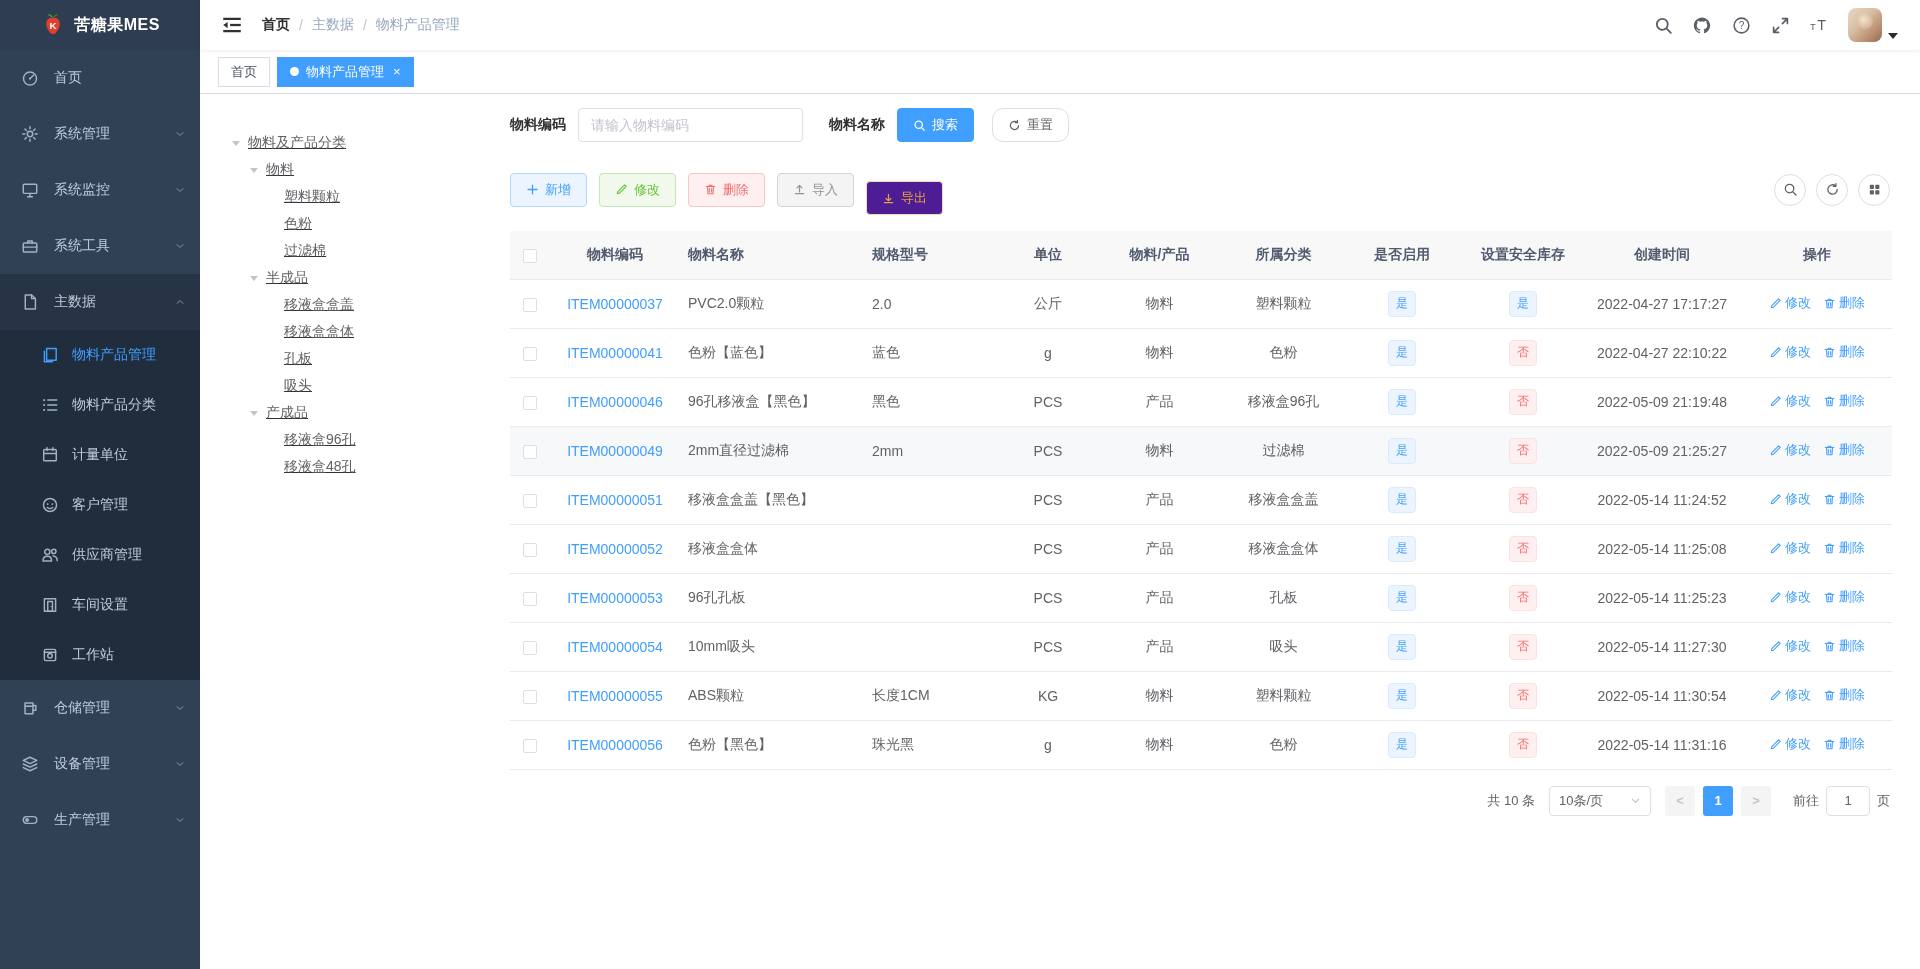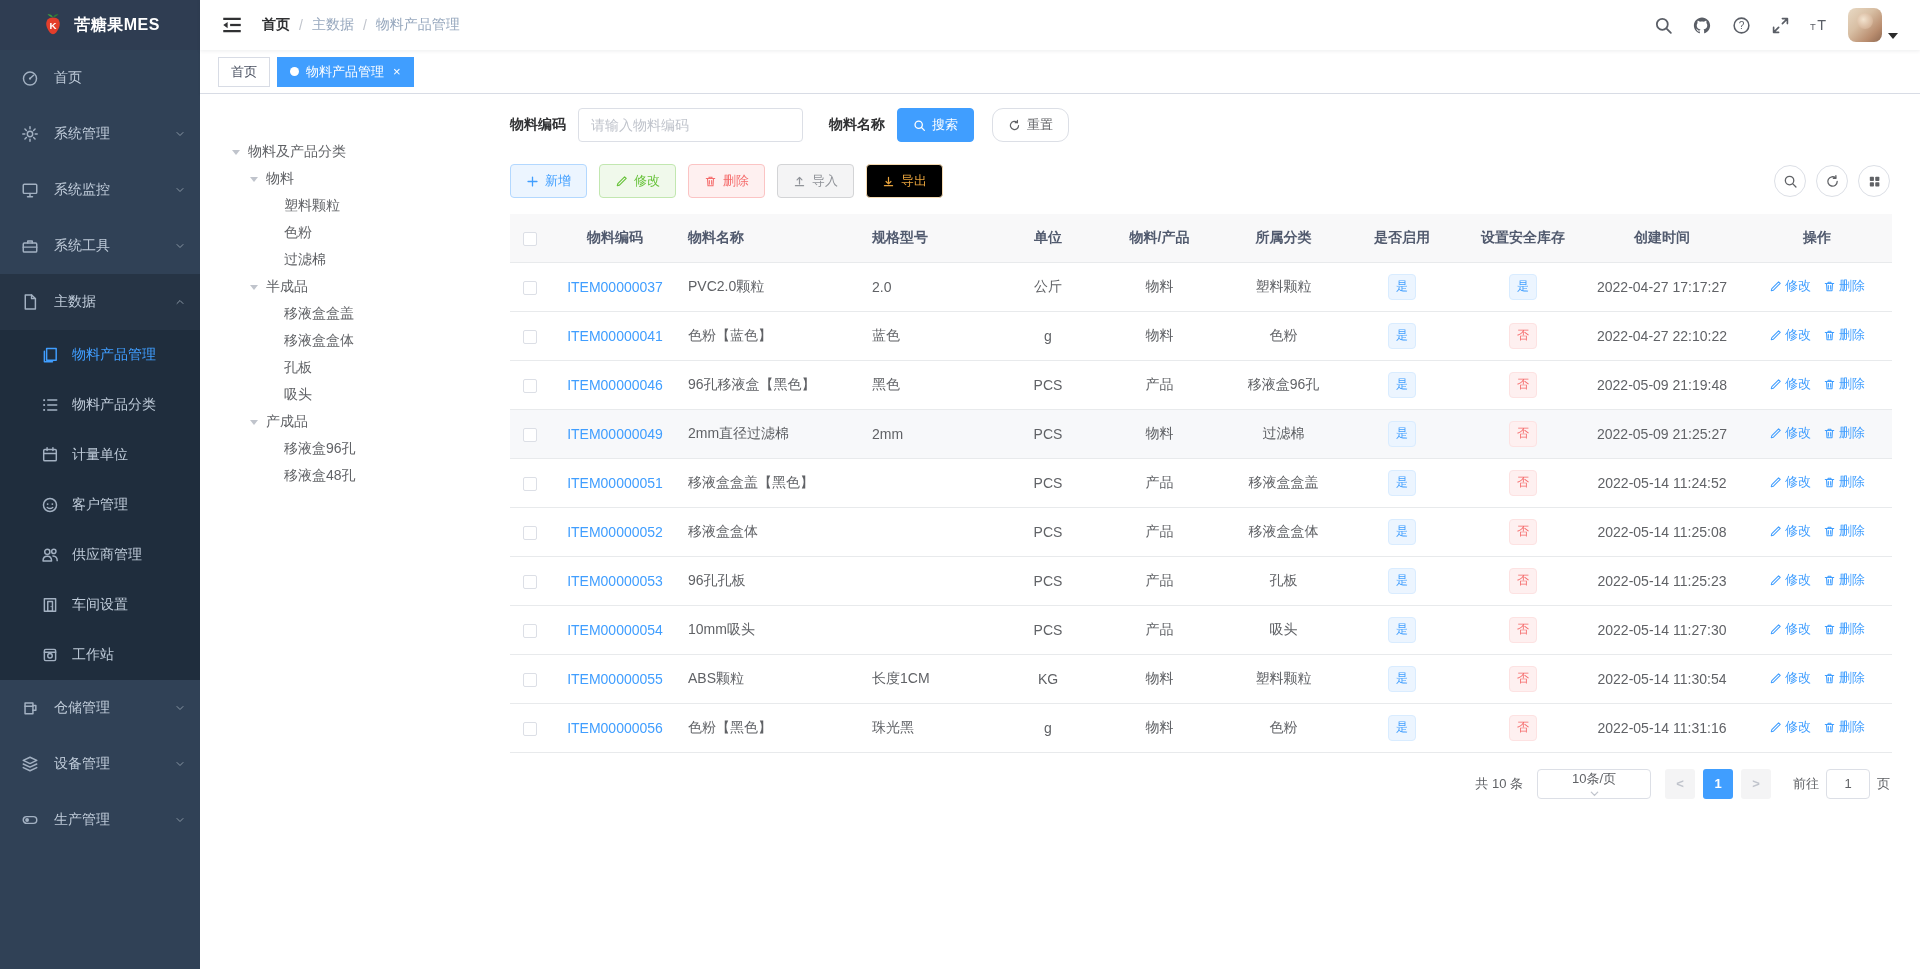--- a/index.html
+++ b/index.html
@@ -54,21 +54,21 @@
   .tab-close { font-size:13px; color:#fff; margin-left:2px; cursor:pointer; line-height:1; }
 
   .content { flex:1; display:flex; padding:14px 30px 0 20px; gap:20px; background:#fff; min-height:0; }
 
   
   .tree-panel { width:270px; flex:none; }
   .tree-search { display:flex; align-items:center; gap:8px; height:34px; border:1px solid #dcdfe6; border-radius:4px;
     padding:0 10px; color:#c0c4cc; }
   .tree-search input { border:none; outline:none; flex:1; font-size:14px; color:#606266; font-family:inherit; }
   .tree-search input::placeholder { color:#c0c4cc; }
-  .tree { margin-top:30px; }
+  .tree { margin-top:21px;text-decoration:underline; }
   .tree-node { display:flex; align-items:center; height:27px; cursor:pointer; color:#606266; font-size:14px; }
   .tree-caret { width:12px; height:12px; margin-right:6px; display:flex; align-items:center; justify-content:center; color:#c0c4cc; flex:none; }
   .tree-caret.hidden { visibility:hidden; }
 
   
   .table-panel { flex:1; min-width:0; display:flex; flex-direction:column; }
   .filter-row { display:flex; align-items:center; gap:10px; }
   .filter-label { font-weight:700; color:#303133; margin-right:2px; }
   .filter-input { width:225px; height:34px; border:1px solid #dcdfe6; border-radius:4px; padding:0 12px;
     font-size:14px; color:#606266; outline:none; font-family:inherit; }
@@ -77,21 +77,21 @@
   .btn { display:inline-flex; align-items:center; justify-content:center; gap:6px; height:34px; padding:10px 15px;
     border-radius:4px; font-size:13px; cursor:pointer; border:1px solid transparent; white-space:nowrap; }
   .btn svg { width:13px; height:13px; }
   .btn-primary { background:#409eff; border-color:#409eff; color:#fff; }
   .btn-plain { background:#fff; border-color:#dcdfe6; color:#606266; }
   .toolbar-row { display:flex; align-items:center; gap:12px; margin-top:22px; }
   .btn-blue   { background:#ecf5ff; border-color:#b3d8ff; color:#409eff; }
   .btn-green  { background:#f0f9eb; border-color:#c2e7b0; color:#67c23a; }
   .btn-red    { background:#fef0f0; border-color:#fbc4c4; color:#f56c6c; }
   .btn-gray   { background:#f4f4f5; border-color:#d3d4d6; color:#909399; }
-  .btn-yellow { background:#000000; border-color:#f5dab1; color:#e6a23c; }
+  .btn-yellow { background:#4c1d95; border-color:#f5dab1; color:#e6a23c;margin-top:17px; }
   .tool-circles { margin-left:auto; display:flex; gap:10px; }
   .circle-btn { width:32px; height:32px; border-radius:50%; border:1px solid #dcdfe6; background:#fff; color:#606266;
     display:flex; align-items:center; justify-content:center; cursor:pointer; }
   .circle-btn svg { width:15px; height:15px; }
 
   
   table { width:100%; border-collapse:collapse; table-layout:fixed; margin-top:16px; }
   thead th { height:48px; background:#f8f8f9; color:#515a6e; font-weight:700; font-size:14px;
     border-bottom:1px solid #e8eaec; padding:0 8px; }
   tbody td { height:49px; border-bottom:1px solid #e8eaec; color:#606266; font-size:14px; padding:0 8px; overflow:hidden; white-space:nowrap; }
@@ -104,22 +104,22 @@
   .badge { display:inline-flex; align-items:center; justify-content:center; min-width:28px; height:26px; padding:0 7px;
     border-radius:4px; font-size:12px; border:1px solid; }
   .badge-blue { background:#ecf5ff; border-color:#d9ecff; color:#409eff; }
   .badge-red { background:#fef0f0; border-color:#fde2e2; color:#f56c6c; }
   .op-link { display:inline-flex; align-items:center; gap:3px; color:#409eff; cursor:pointer; font-size:13px; }
   .op-link + .op-link { margin-left:12px; }
   .op-link svg { width:13px; height:13px; }
 
   
   .pagination { display:flex; align-items:center; justify-content:flex-end; gap:14px; margin-top:16px; color:#606266; font-size:13px; }
-  .page-size { display:flex; align-items:center; justify-content:space-between; width:114px; height:30px;
-    border:1px solid #dcdfe6; border-radius:4px; padding:0 9px; cursor:pointer; color:#606266;flex-direction:column; }
+  .page-size { display:flex; align-items:center; justify-content:space-between; width:102px; height:30px;
+    border:1px solid #dcdfe6; border-radius:4px; padding:0 9px; cursor:pointer; color:#606266; }
   .page-size .chev { color:#c0c4cc; }
   .page-btn { width:30px; height:30px; border-radius:3px; background:#f4f4f5; color:#c0c4cc; display:flex;
     align-items:center; justify-content:center; cursor:pointer; font-size:13px; font-weight:bold; }
   .page-btn.current { background:#409eff; color:#fff; }
   .page-group { display:flex; align-items:center; gap:8px; }
   .goto-group { display:flex; align-items:center; gap:7px; margin-left:8px; }
   .goto-input { width:44px; height:30px; border:1px solid #dcdfe6; border-radius:4px; text-align:center;
     font-size:13px; color:#606266; outline:none; font-family:inherit; }
 </style>
 </head>

